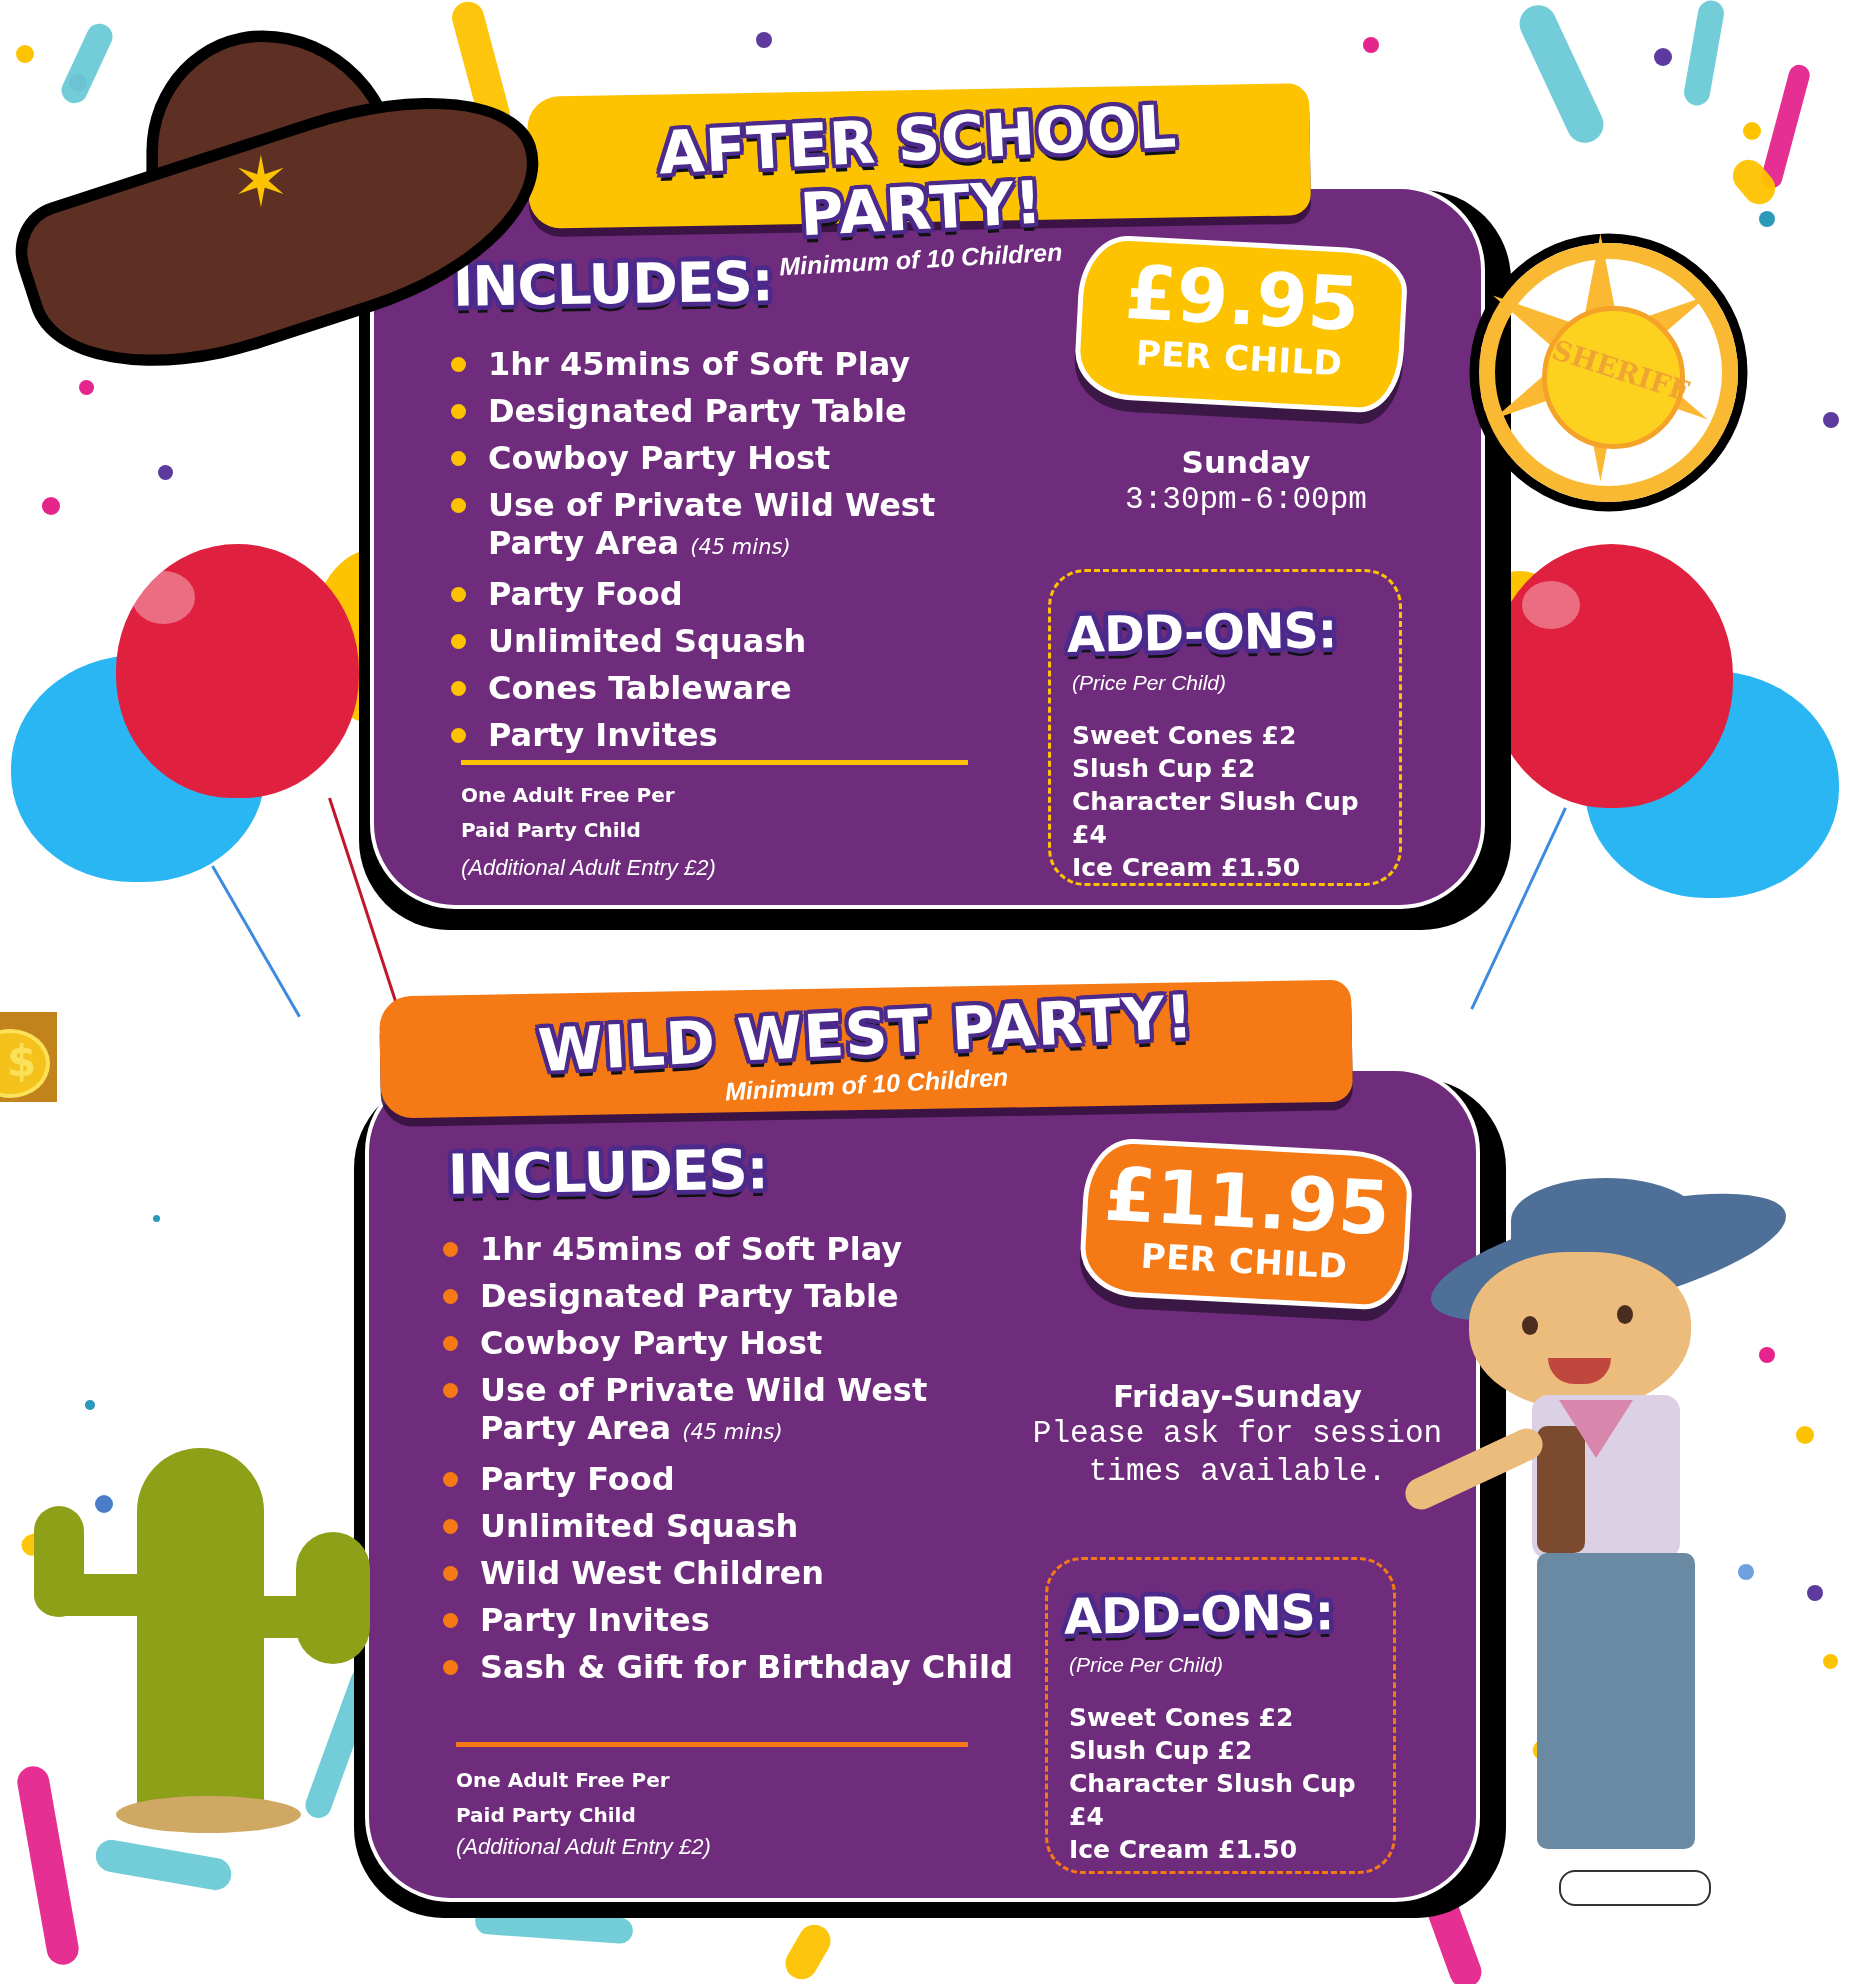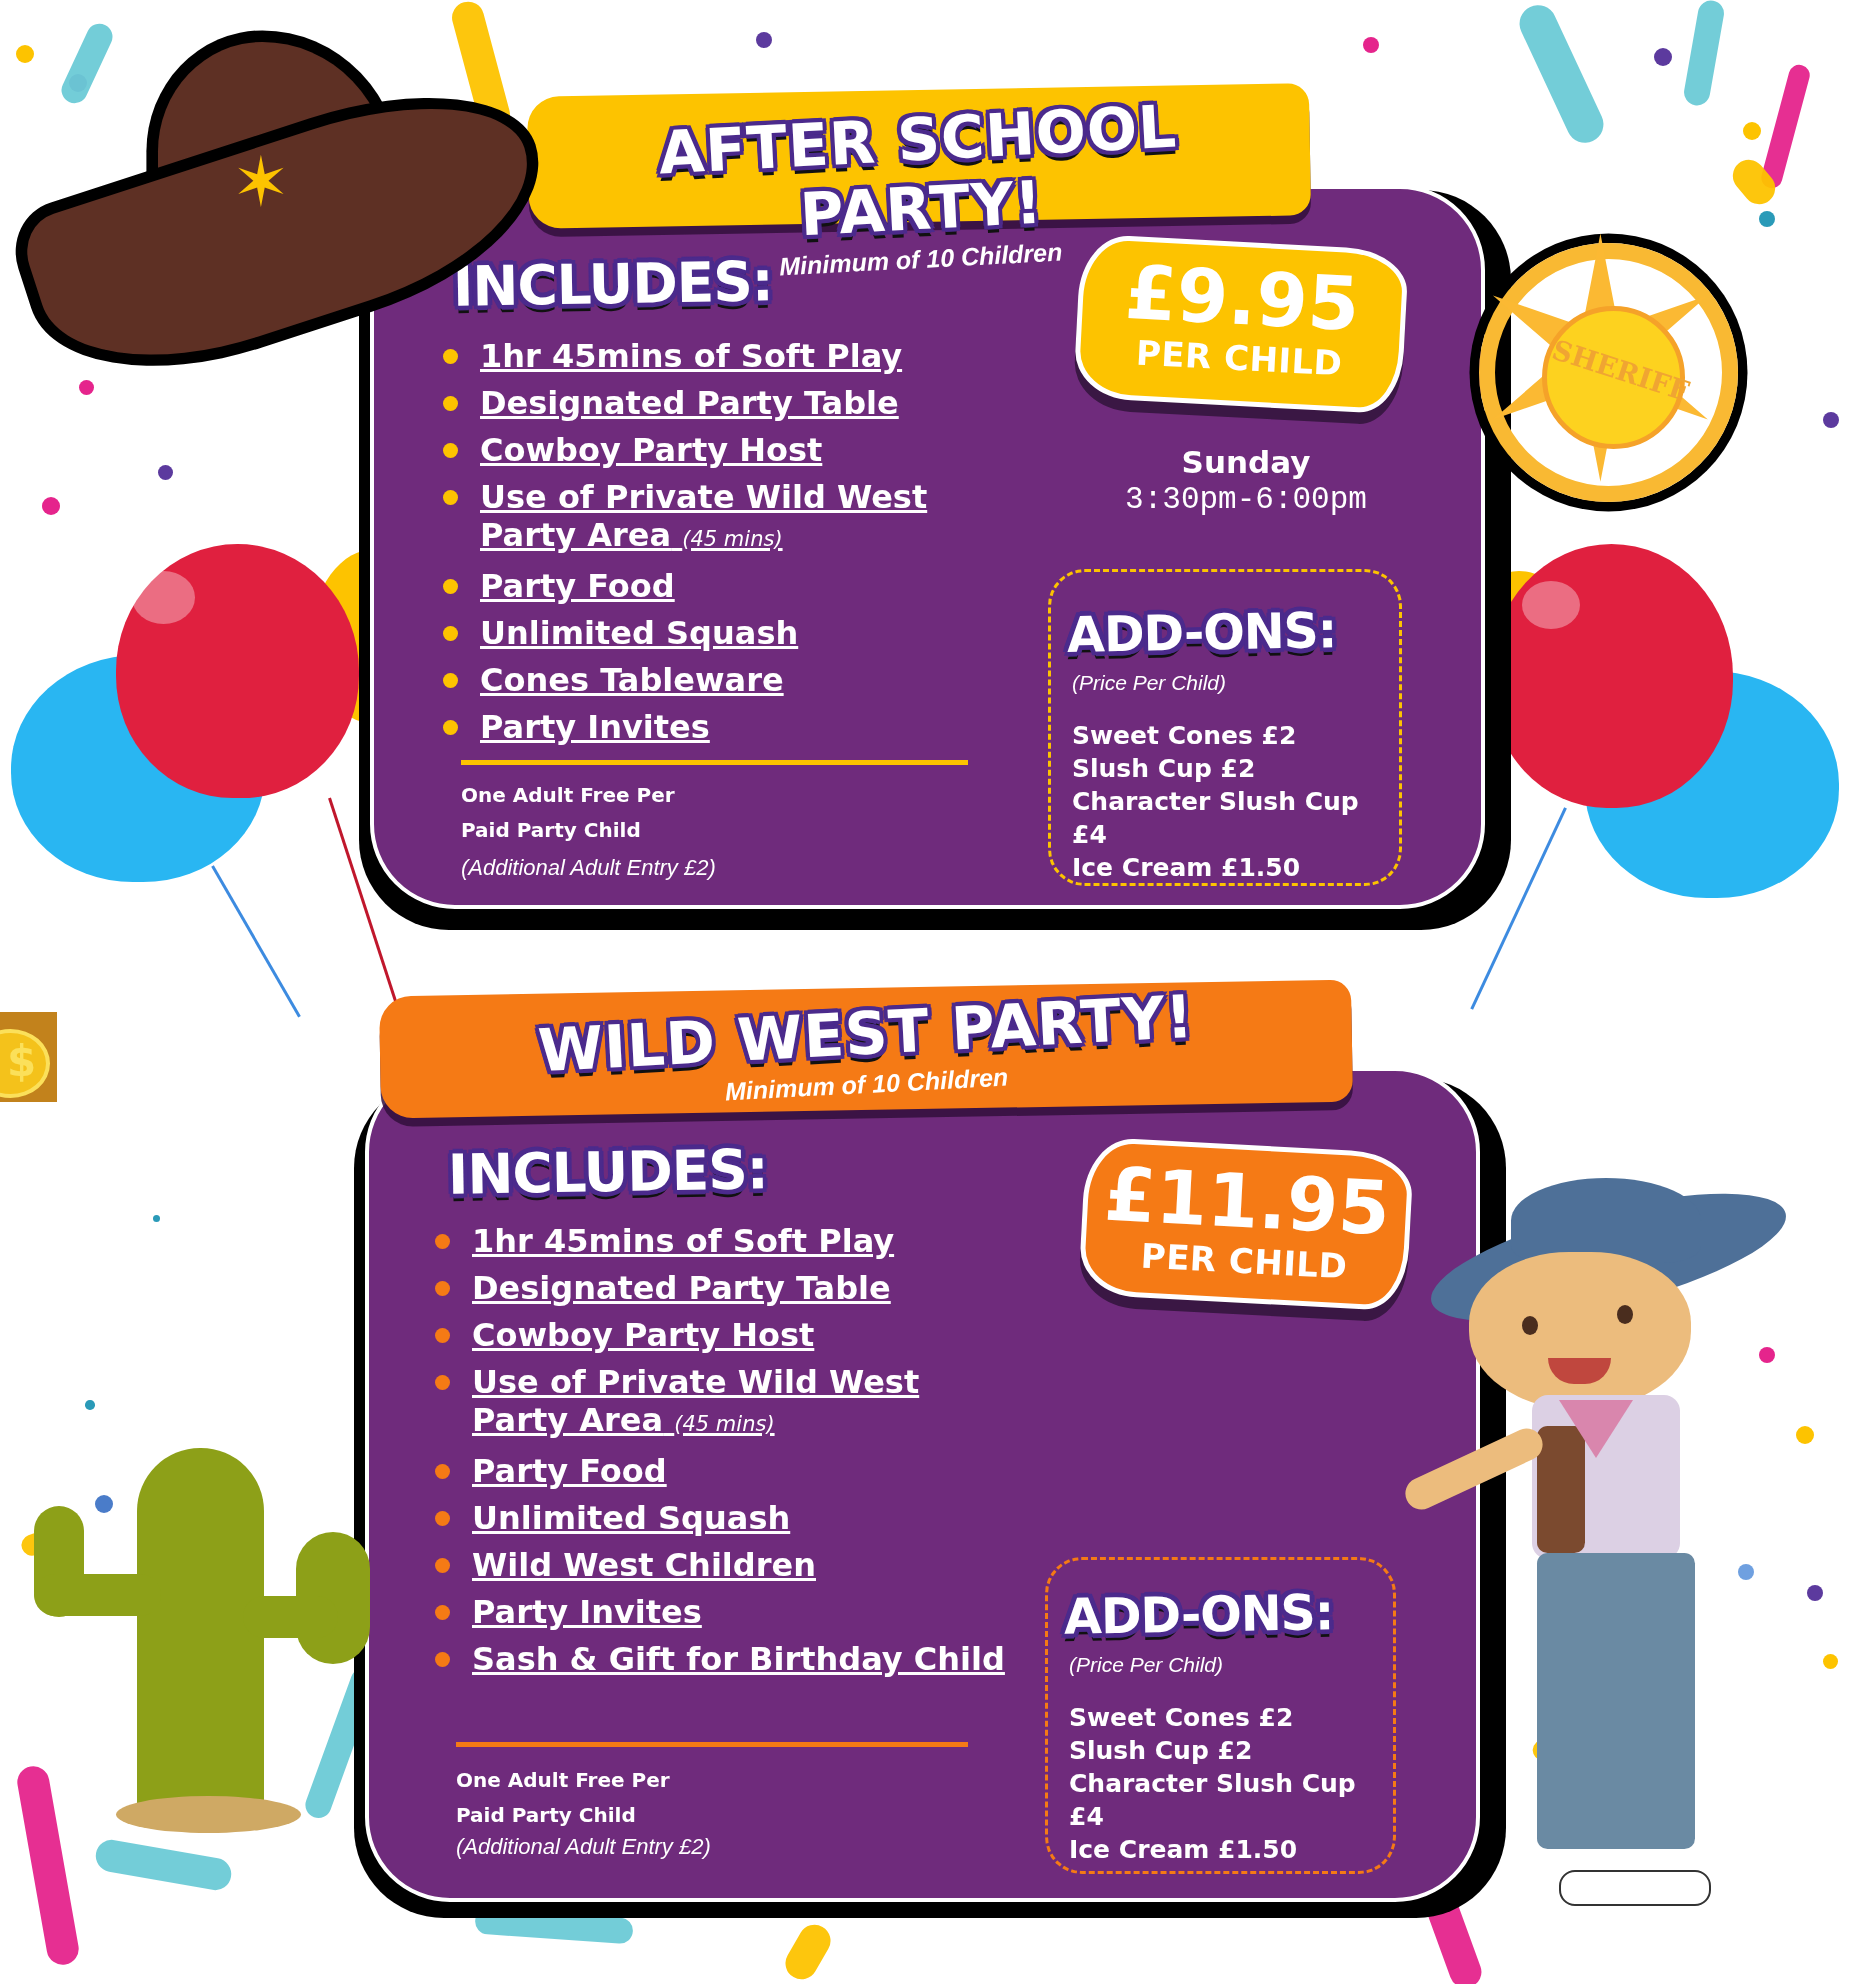--- a/index.html
+++ b/index.html
@@ -41,21 +41,21 @@
   }
   .section-head {
     position:absolute; font-family:"DejaVu Sans", sans-serif; font-weight:bold;
     font-size:55px; color:#fff; letter-spacing:-1.1px;
     text-shadow:
       -3.7px -3.7px 0 #4b2a8c, 3.7px -3.7px 0 #4b2a8c, -3.7px 3.7px 0 #4b2a8c, 3.7px 3.7px 0 #4b2a8c,
       0 -4.8px 0 #4b2a8c, 0 4.8px 0 #4b2a8c, -4.8px 0 0 #4b2a8c, 4.8px 0 0 #4b2a8c,
       0 7.4px 0 #111;
     transform:rotate(-1deg);
   }
-  ul.includes { position:absolute; list-style:none; margin:8px; padding:0;text-decoration:underline; }
+  ul.includes { position:absolute; list-style:none; margin:16px; padding:0; }
   ul.includes li {
     position:relative; padding-left:37px;
     font-family:"DejaVu Sans", sans-serif; font-weight:bold; font-size:32px;
     line-height:38px; margin-bottom:9px; color:#fff;
   }
   ul.includes li .bullet {
     position:absolute; left:0; top:11.6px; width:15px; height:15px; border-radius:50%;
   }
   ul.includes li .note { font-weight:normal; font-style:italic; font-size:21px; }
   .divider { position:absolute; height:5.3px; }
@@ -228,20 +228,25 @@
   <div class="adult-note" style="left:87px;top:692px">
     <div>One Adult Free Per</div>
     <div>Paid Party Child</div>
   </div>
   <div class="adult-sub" style="left:87px;top:763px">(Additional Adult Entry £2)</div>
 
   <div class="price-tag" style="left:713px;top:74px;width:328px;height:158px;background:#f57a15">
     <div class="price-amount">£11.95</div>
     <div class="price-per">PER CHILD</div>
   </div>
+  <div class="schedule" style="left:660px;top:306px;width:417px">
+    <div class="day">Friday-Sunday</div>
+    <div class="time">Please ask for session</div>
+    <div class="time">times available.</div>
+  </div>
   <div class="addons" style="left:676px;top:486px;width:351px;height:317px;border-color:#f57a15">
     <div class="section-head" style="margin-top:26.4px">ADD-ONS:</div>
     <div class="price-note">(Price Per Child)</div>
     <ul>
       <li>Sweet Cones £2</li>
       <li>Slush Cup £2</li>
       <li>Character Slush Cup £4</li>
       <li>Ice Cream £1.50</li>
     </ul>
   </div>

